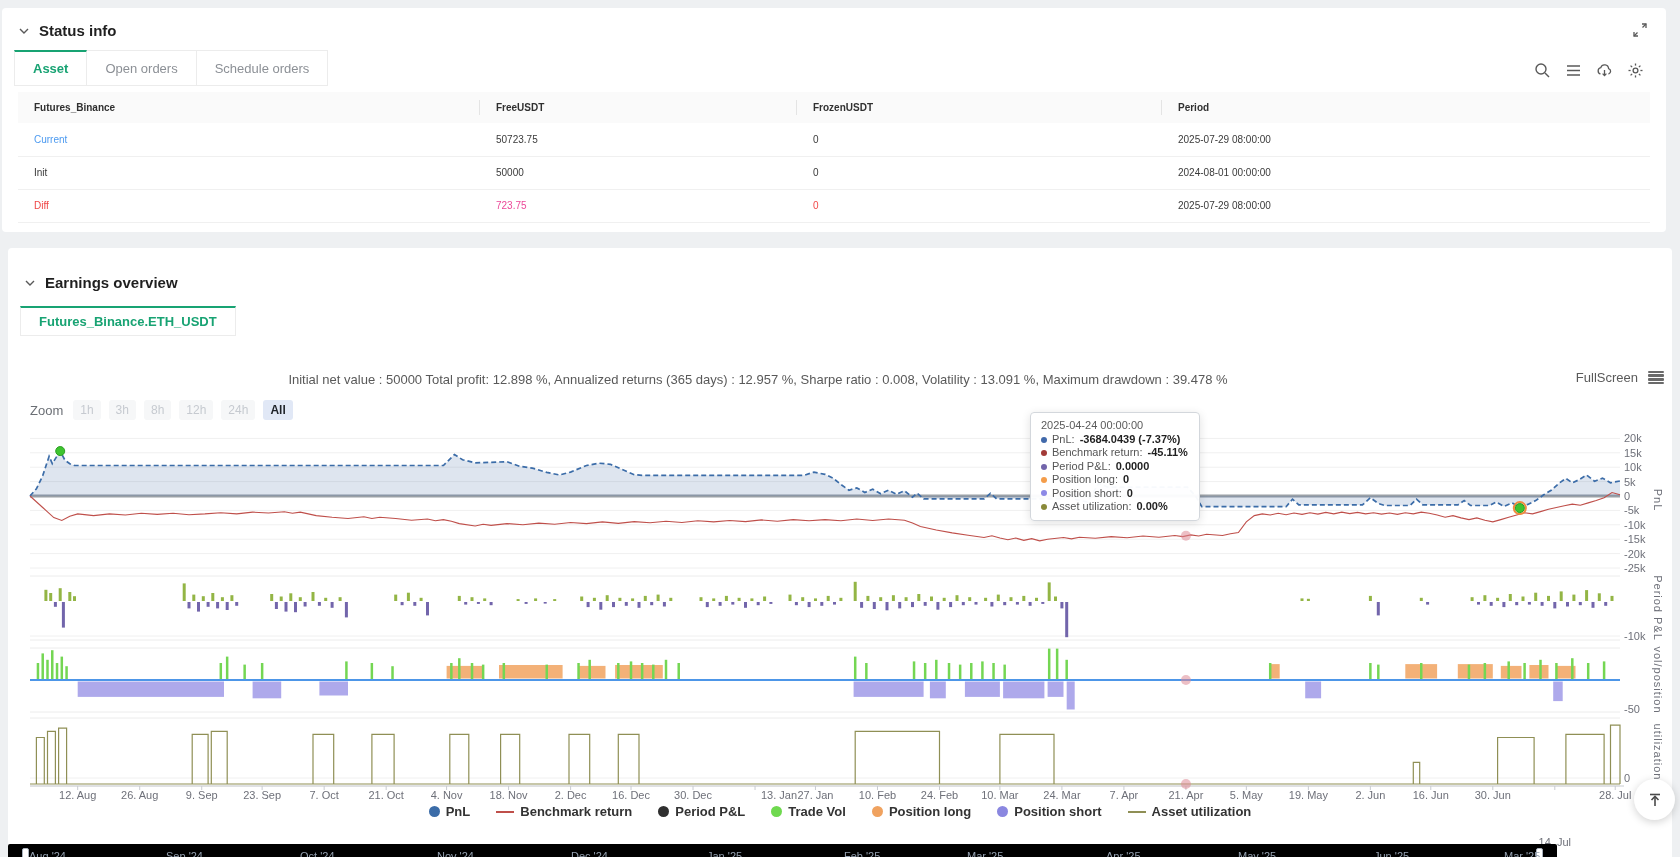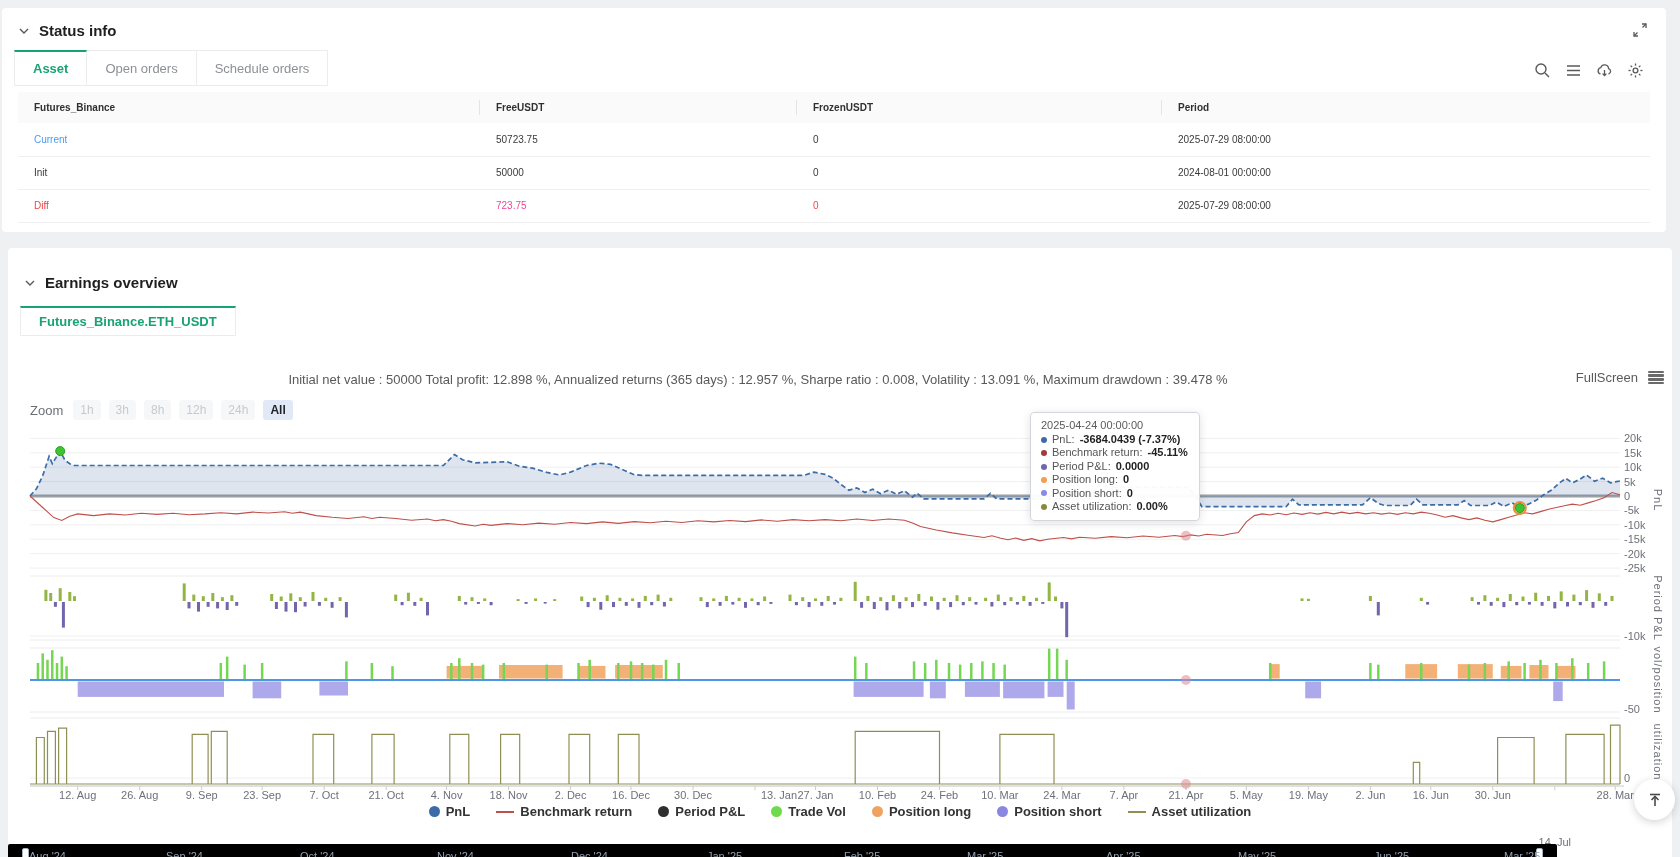--- a/index.html
+++ b/index.html
@@ -538,21 +538,21 @@
       <div class="xlab" style="left: 991.9px;">10. Mar</div>
       <div class="xlab" style="left: 1053.91px;">24. Mar</div>
       <div class="xlab" style="left: 1115.92px;">7. Apr</div>
       <div class="xlab" style="left: 1177.93px;">21. Apr</div>
       <div class="xlab" style="left: 1238.35px;">5. May</div>
       <div class="xlab" style="left: 1300.36px;">19. May</div>
       <div class="xlab" style="left: 1362.37px;">2. Jun</div>
       <div class="xlab" style="left: 1422.79px;">16. Jun</div>
       <div class="xlab" style="left: 1484.8px;">30. Jun</div>
       <div class="xlab" style="left: 1546.81px; margin-top: 47px;">14. Jul</div>
-      <div class="xlab" style="left: 1607.23px;">28. Mar</div>
+      <div class="xlab" style="left: 1607.23px;">28. Jul</div>
     </div>
 
   <div id="legend">
       <div class="litem">
         <span class="ldot" style="background: rgb(59, 108, 168);"></span>
         <span>PnL</span>
       </div>
       <div class="litem">
         <span class="lline" style="background: rgb(191, 79, 74);"></span>
         <span>Benchmark return</span>

